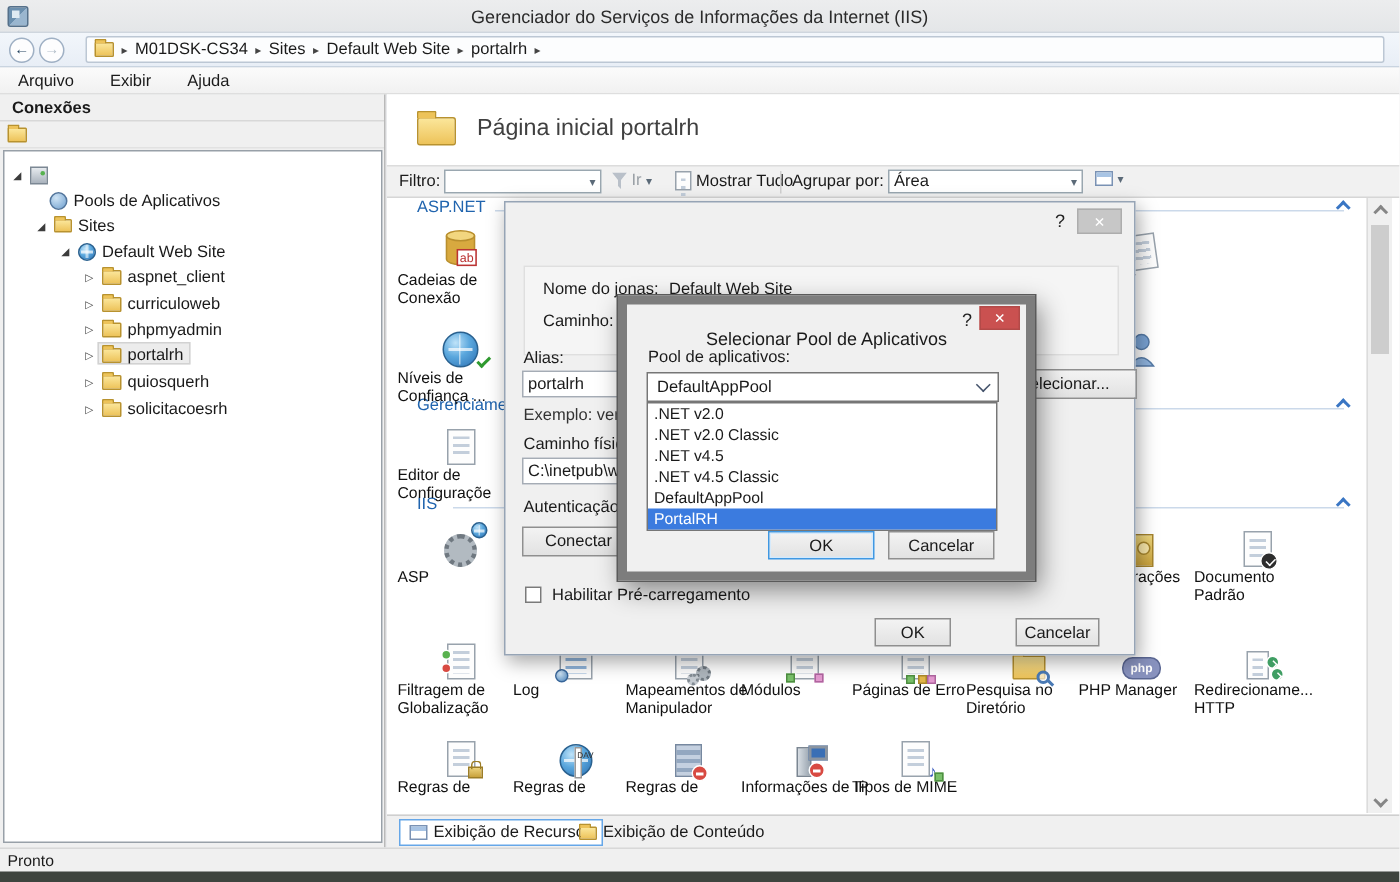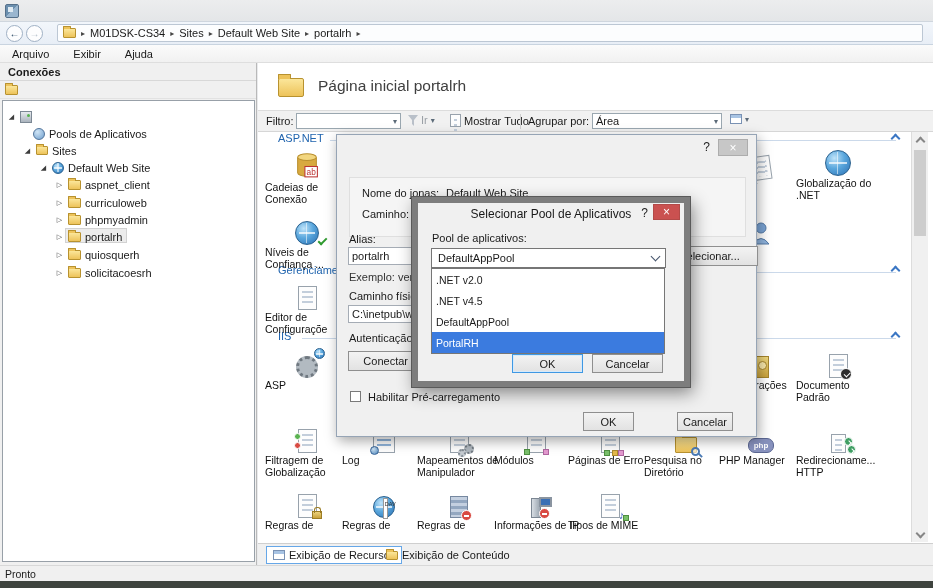--- a/index.html
+++ b/index.html
@@ -88,32 +88,33 @@
 .lbl{position:absolute;font-size:11px;white-space:nowrap}
 .tbx{position:absolute;background:#fff;border:1px solid #a5acb5;font-size:11px;display:flex;align-items:center;padding:0 3px;white-space:nowrap;overflow:hidden}
 .btn{position:absolute;display:flex;align-items:center;justify-content:center;background:linear-gradient(#f3f3f3,#e2e2e2);border:1px solid #8f8f8f;font-size:11px;white-space:nowrap;overflow:hidden}
 #dlgadd{position:absolute;left:336px;top:134px;width:421px;height:303px;background:#f0f0f0;border:1px solid #96a4b5;box-shadow:2px 4px 12px rgba(0,0,0,.35);z-index:10}
 #dlgadd .dtitle{position:absolute;left:0;top:0;width:100%;height:24px;text-align:center;font-size:12px;padding-top:6px;color:#1a1a1a}
 .dhelp{position:absolute;font-size:12px;color:#222}
 .dclose{position:absolute;display:flex;align-items:center;justify-content:center;color:#fff;font-size:12px;line-height:1}
 #addgroup{position:absolute;left:12px;top:42px;width:397px;height:60px;background:#f5f5f5;border:1px solid #dfdfdf}
 .chkbox{position:absolute;width:11px;height:11px;background:#fff;border:1px solid #7a7a7a}
 #dlgpool{position:absolute;left:412px;top:197px;width:278px;height:190px;background:#f0f0f0;border:6px solid #7d7d7d;box-shadow:0 0 0 1px #5a5a5a,3px 6px 16px rgba(0,0,0,.45);z-index:20}
-#dlgpool .dtitle{position:absolute;left:0;top:0;width:100%;height:21px;text-align:center;font-size:12px;padding-top:4px;color:#1a1a1a}
+#dlgpool .dtitle{position:absolute;left:0;top:0;width:100%;height:21px;text-align:center;font-size:12px;padding-top:16px;color:#1a1a1a}
 #poolcombo{position:absolute;left:13px;top:45px;width:235px;height:20px;background:#fff;border:1px solid #767676;display:flex;align-items:center;justify-content:space-between;padding:0 6px;font-size:11px}
 #poollist{position:absolute;left:13px;top:65px;width:234px;height:86px;background:#fff;border:1px solid #767676;display:flex;flex-direction:column;z-index:5}
 #poollist .opt{flex:1;display:flex;align-items:center;padding-left:4px;font-size:10.5px}
 #poollist .sel{background:#3b7bdf;color:#fff}
 .btn.focus{border:1px solid #3f98e3;box-shadow:inset 0 0 0 1px #d6eafb}
 </style>
 </head>
 <body>
 
 <div id="titlebar">
   <span id="appicon"></span>
+  <span>Gerenciador do Serviços de Informações da Internet (IIS)</span>
 </div>
 
 <div id="addrbar">
   <div class="navbtn" style="left:6px;color:#23435f">←</div>
   <div class="navbtn" style="left:26px;color:#b4bfca">→</div>
   <div id="crumbbox">
     <span class="fold"></span>
     <span class="crumbsep">▸</span>
     <span class="crumbseg">M01DSK-CS34</span>
     <span class="crumbsep">▸</span>
@@ -250,26 +251,20 @@
       <div>Cadeias de Conexão</div>
     </div>
     <div class="gi" style="left:461px;top:18px">
       <div class="gic">
           <span class="doc" style="transform:rotate(-8deg)">
             <i></i>
           </span>
         </div>
       <div>do .NET</div>
     </div>
-    <div class="gi" style="left:538px;top:14px">
-      <div class="gic">
-          <span class="globe" style="width:26px;height:26px"></span>
-        </div>
-      <div>Globalização do .NET</div>
-    </div>
 
     <div class="gi" style="left:7px;top:83px">
       <div class="gic">
         <span class="globe" style="width:24px;height:24px"></span>
           <span class="vchk" style="right:22px;bottom:2px"></span>
       </div>
       <div>Níveis de Confiança ...</div>
     </div>
     <div class="gi" style="left:461px;top:83px">
       <div class="gic">
@@ -495,21 +490,23 @@
   <div class="dclose" style="right:4px;top:1px;width:27px;height:16px;background:#ca5150;border:1px solid #b34a48">
       <span>×</span>
     </div>
   <span class="lbl" style="left:14px;top:29px">Pool de aplicativos:</span>
   <div id="poolcombo">
     <span>DefaultAppPool</span>
     <span class="chev" style="margin-top:-3px"></span>
   </div>
   <div id="poollist">
     <div class="opt">.NET v2.0</div>
+    <div class="opt">.NET v2.0 Classic</div>
     <div class="opt">.NET v4.5</div>
+    <div class="opt">.NET v4.5 Classic</div>
     <div class="opt">DefaultAppPool</div>
     <div class="opt sel">PortalRH</div>
   </div>
   <div class="btn focus" style="left:94px;top:151px;width:71px;height:19px">
       <span>OK</span>
     </div>
   <div class="btn" style="left:174px;top:151px;width:71px;height:19px">
       <span>Cancelar</span>
     </div>
 </div>

